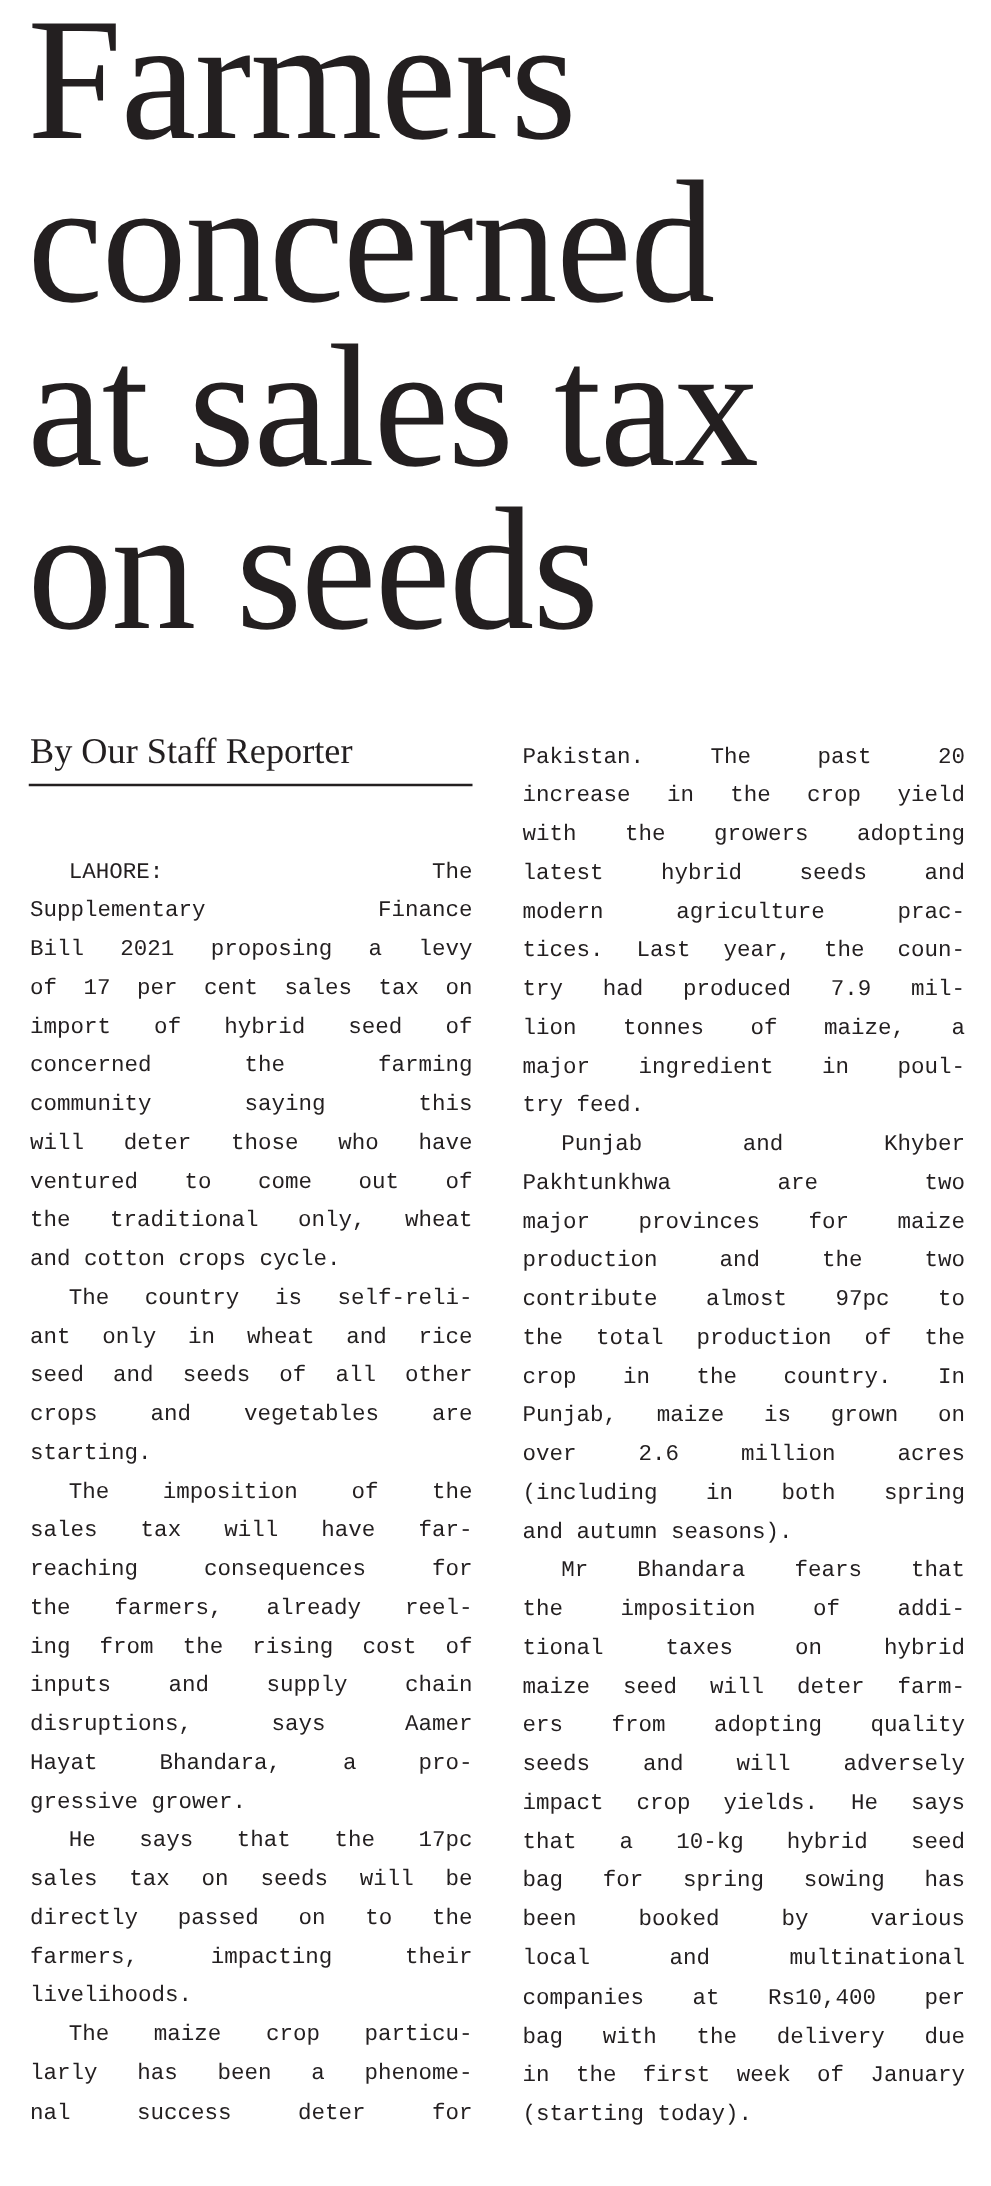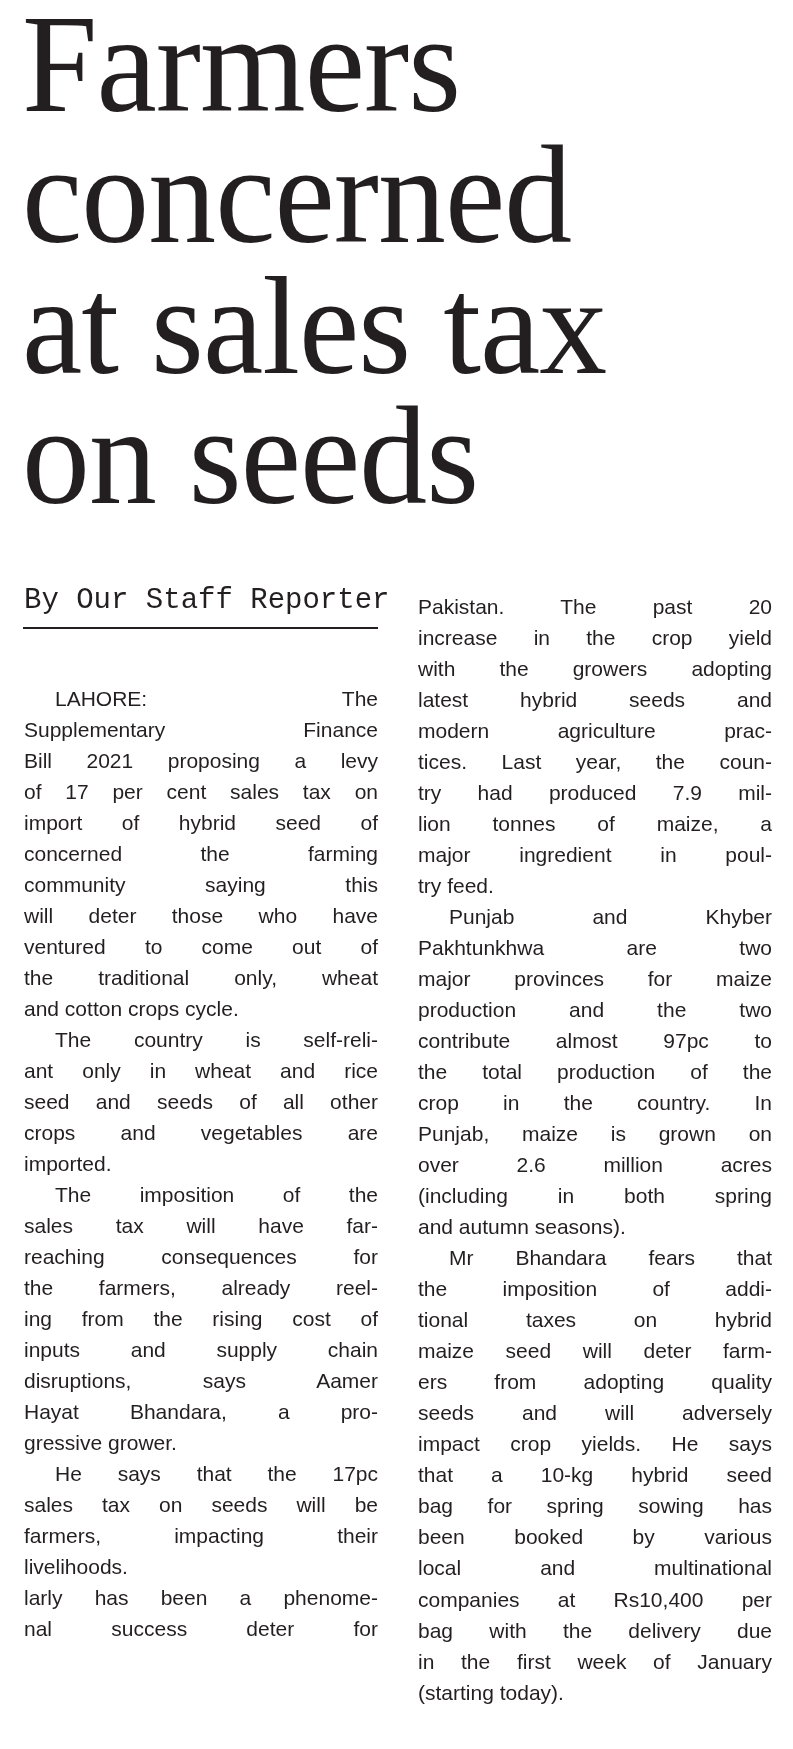--- a/index.html
+++ b/index.html
@@ -31,39 +31,39 @@
     transform: scaleX(0.97);
     transform-origin: 0 0;
     line-height: 1;
     letter-spacing: -1px;
   }
   .byline {
     position: absolute;
     left: 24px;
     top: 584px;
     width: 354px;
-    font-family: Liberation Mono, monospace;
+    font-family: Liberation Serif, serif;
     font-size: 29px;
     line-height: 34px;
     color: #231f20;
     white-space: nowrap;
   }
   .byline-rule {
     position: absolute;
     left: 23px;
     top: 627px;
     width: 355px;
     height: 2px;
     background: #231f20;
   }
   .column {
     position: absolute;
     width: 354px;
-    font-family: Liberation Sans, sans-serif;
-    font-size: 21px;
+    font-family: Liberation Mono, monospace;
+    font-size: 18px;
     line-height: 31.03px;
     color: #231f20;
   }
   .col-left { left: 24px; top: 683px; }
   .col-right { left: 418px; top: 591px; }
   .line {
     display: block;
     white-space: nowrap;
     text-align: justify;
     text-align-last: justify;
@@ -100,34 +100,36 @@
       <span class="line">concerned the farming</span>
       <span class="line">community saying this</span>
       <span class="line">will deter those who have</span>
       <span class="line">ventured to come out of</span>
       <span class="line">the traditional only, wheat</span>
       <span class="line end">and cotton crops cycle.</span>
       <span class="line indent">The country is self-reli-</span>
       <span class="line">ant only in wheat and rice</span>
       <span class="line">seed and seeds of all other</span>
       <span class="line">crops and vegetables are</span>
-      <span class="line end">imported.</span>
+      <span class="line end">starting.</span>
       <span class="line indent">The imposition of the</span>
       <span class="line">sales tax will have far-</span>
       <span class="line">reaching consequences for</span>
       <span class="line">the farmers, already reel-</span>
       <span class="line">ing from the rising cost of</span>
       <span class="line">inputs and supply chain</span>
       <span class="line">disruptions, says Aamer</span>
       <span class="line">Hayat Bhandara, a pro-</span>
       <span class="line end">gressive grower.</span>
       <span class="line indent">He says that the 17pc</span>
       <span class="line">sales tax on seeds will be</span>
+      <span class="line">directly passed on to the</span>
       <span class="line">farmers, impacting their</span>
       <span class="line end">livelihoods.</span>
+      <span class="line indent">The maize crop particu-</span>
       <span class="line">larly has been a phenome-</span>
       <span class="line">nal success deter for</span>
     </div>
   <div class="column col-right" id="col-1">
       <span class="line">Pakistan. The past 20</span>
       <span class="line">increase in the crop yield</span>
       <span class="line">with the growers adopting</span>
       <span class="line">latest hybrid seeds and</span>
       <span class="line">modern agriculture prac-</span>
       <span class="line">tices. Last year, the coun-</span>

